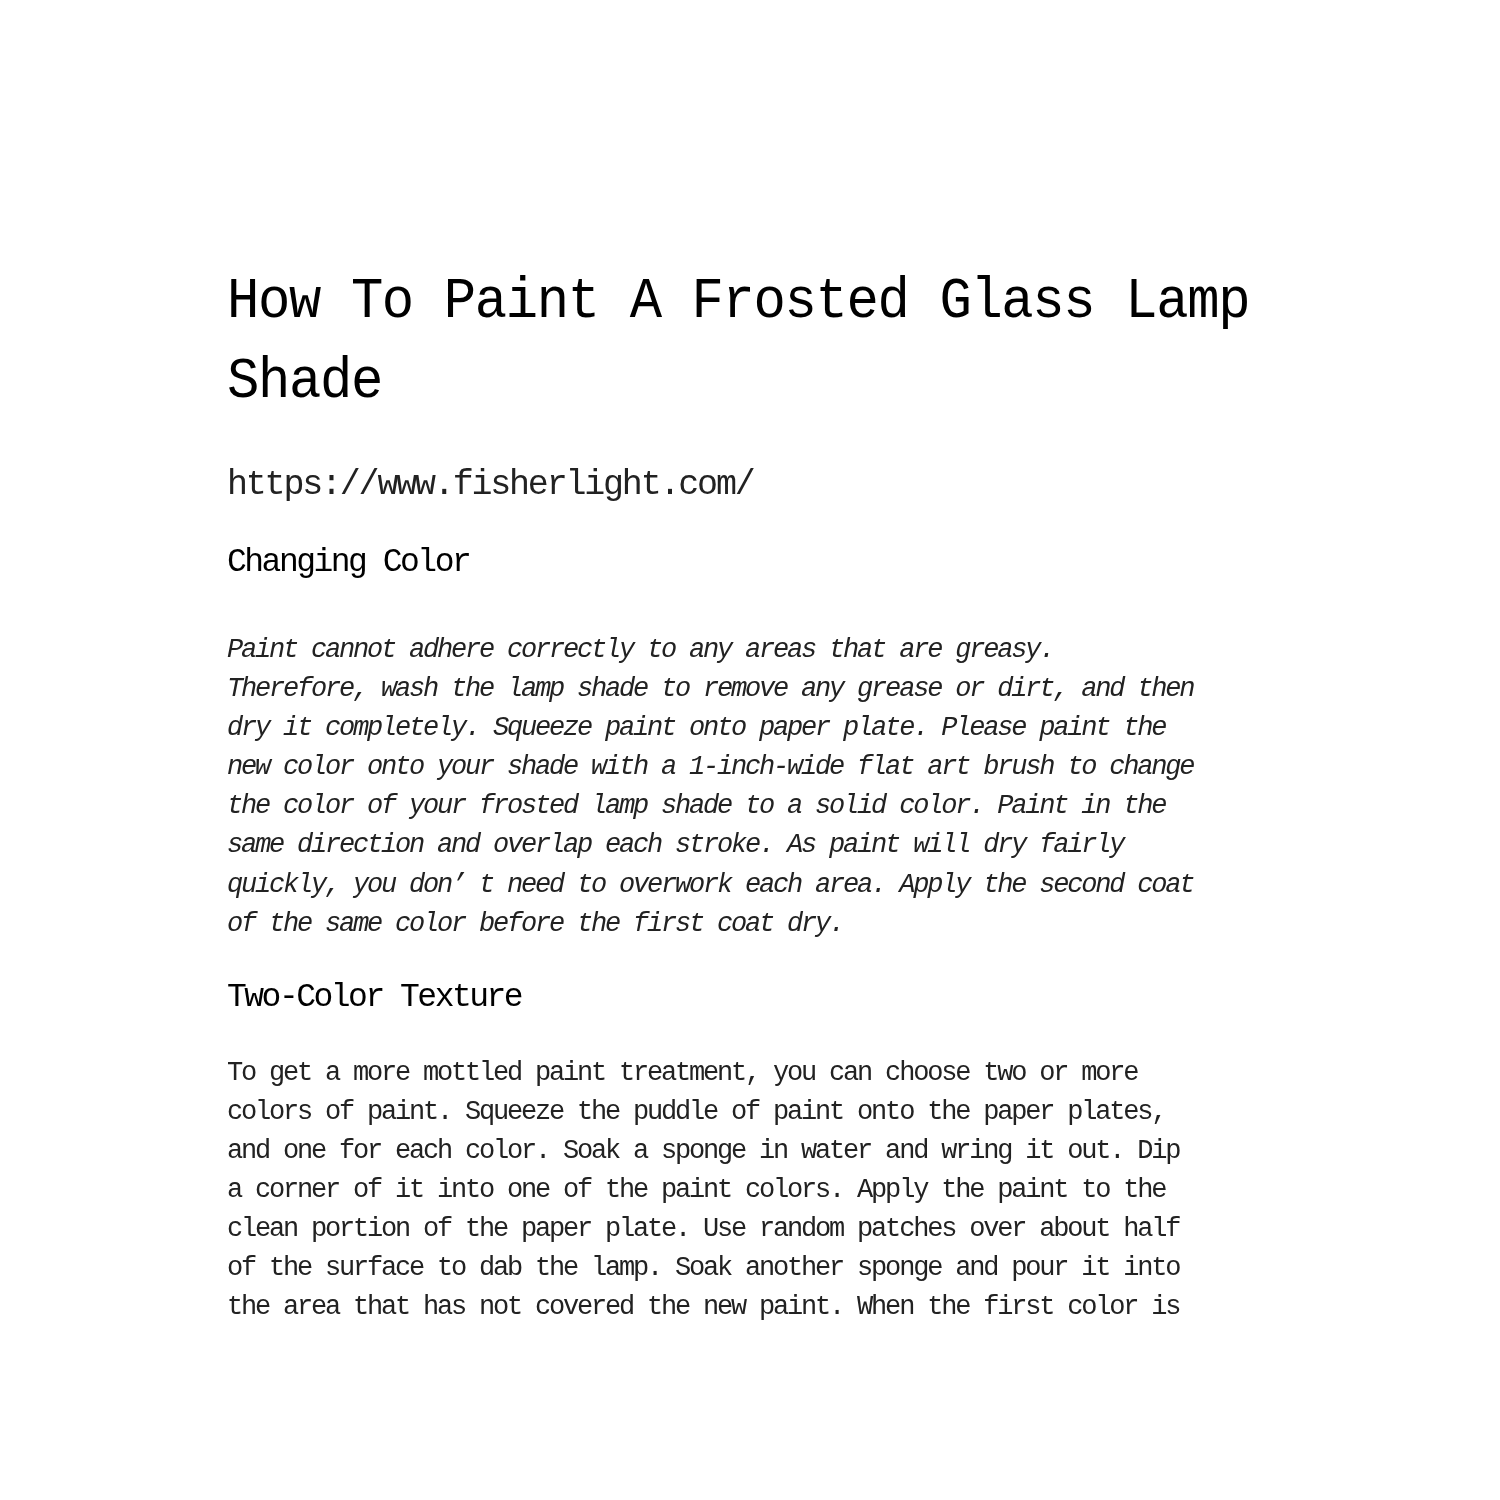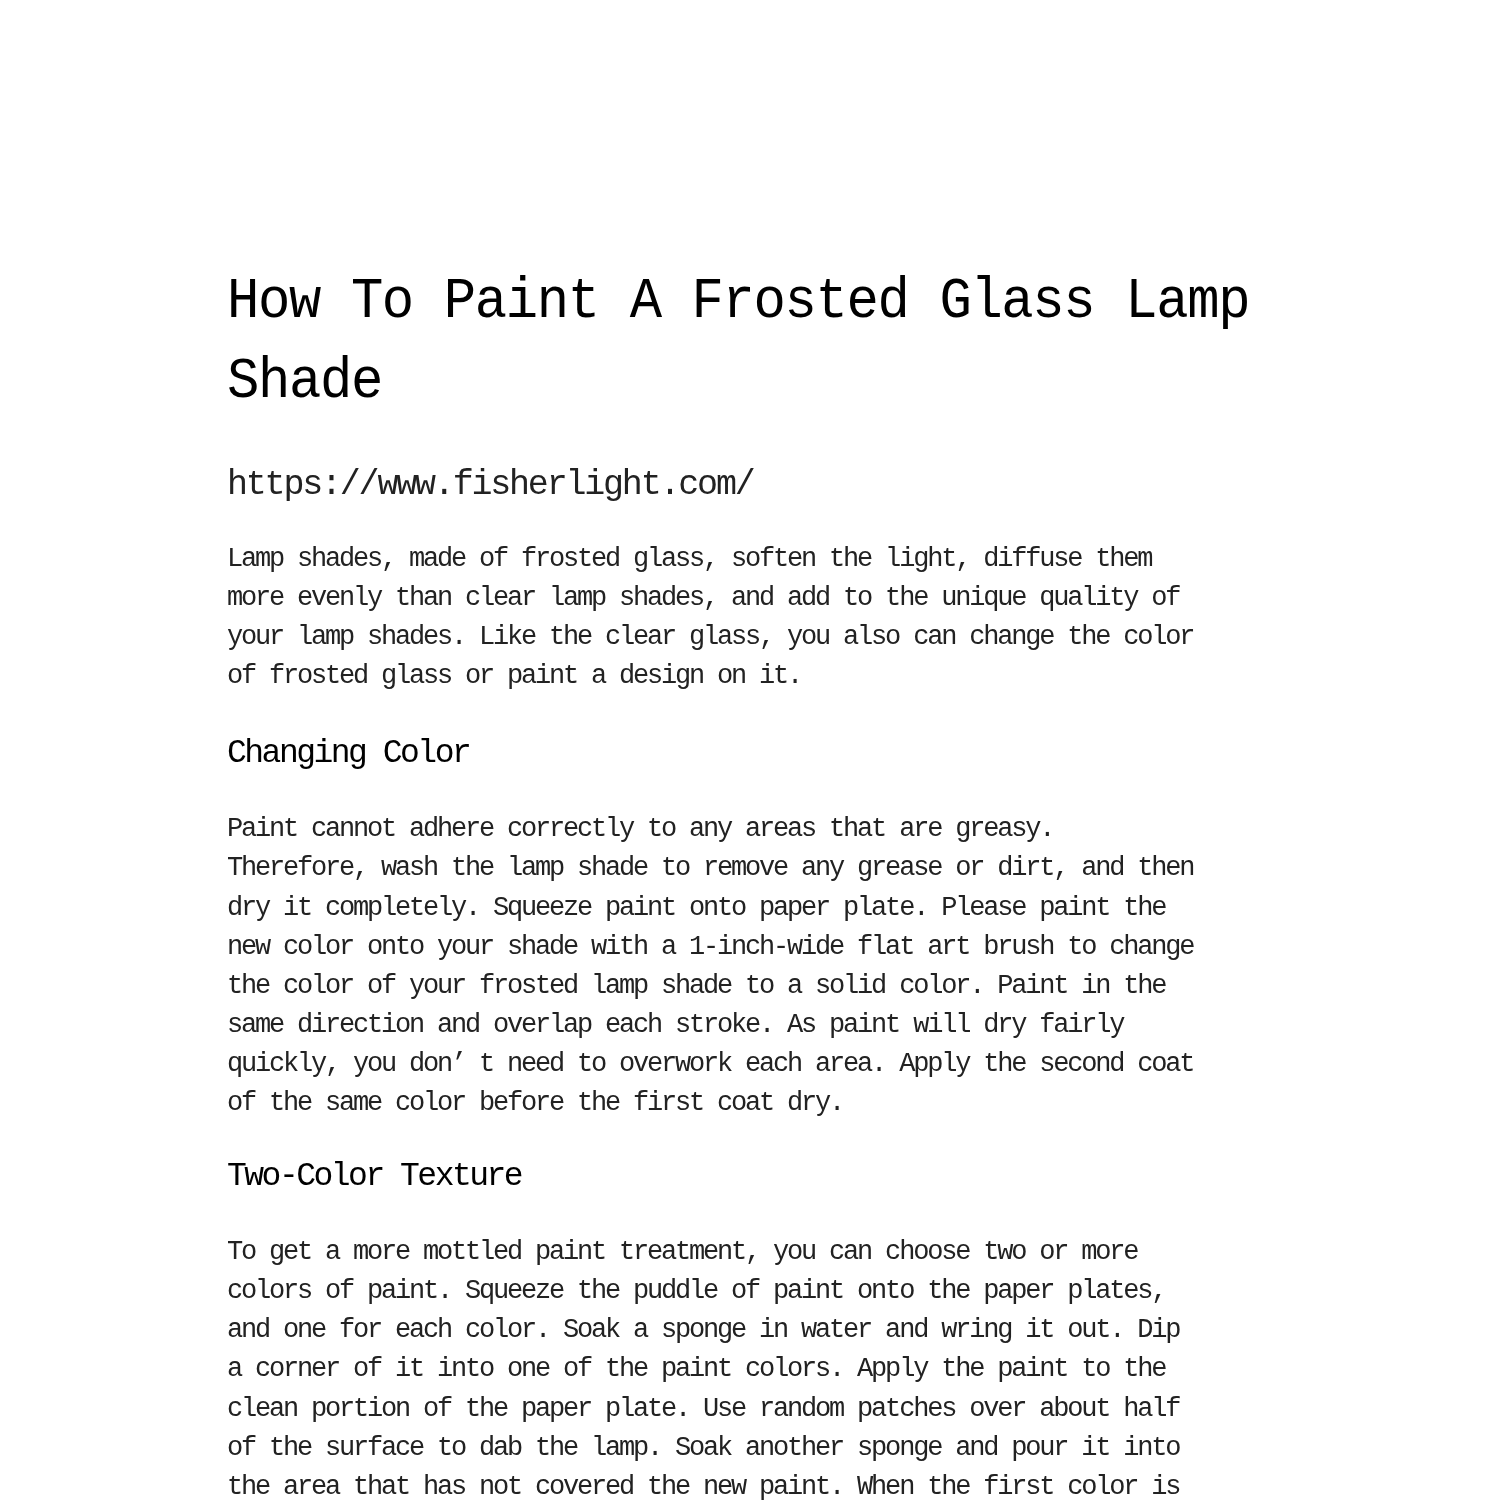--- a/index.html
+++ b/index.html
@@ -53,39 +53,35 @@
     .section-heading {
       font-family: "Liberation Mono", "DejaVu Sans Mono", monospace;
       font-size: 33px;
       line-height: 44px;
       font-weight: normal;
       margin: 0;
       color: #000000;
       letter-spacing: -2.5px;
     }
     .h-changing { margin-top: 36px; }
-    .p-changing { margin-top: 34px; }
+    .p-changing { margin-top: 46px; font-style: italic; }
     .h-two { margin-top: 32px; }
     .p-two { margin-top: 34px; }
   </style>
 </head>
 <body>
 
 <div class="page">
   <h1 class="doc-title">
     <span>How To Paint A Frosted Glass Lamp</span><br>
     <span>Shade</span>
   </h1>
 
   <p class="source-url">https://www.fisherlight.com/</p>
 
-  <p class="para intro">Lamp shades, made of frosted glass, soften the light, diffuse them
-more evenly than clear lamp shades, and add to the unique quality of
-your lamp shades. Like the clear glass, you also can change the color
-of frosted glass or paint a design on it.</p>
 
   <h2 class="section-heading h-changing">Changing Color</h2>
   <p class="para p-changing">Paint cannot adhere correctly to any areas that are greasy.
 Therefore, wash the lamp shade to remove any grease or dirt, and then
 dry it completely. Squeeze paint onto paper plate. Please paint the
 new color onto your shade with a 1-inch-wide flat art brush to change
 the color of your frosted lamp shade to a solid color. Paint in the
 same direction and overlap each stroke. As paint will dry fairly
 quickly, you don’ t need to overwork each area. Apply the second coat
 of the same color before the first coat dry.</p>

